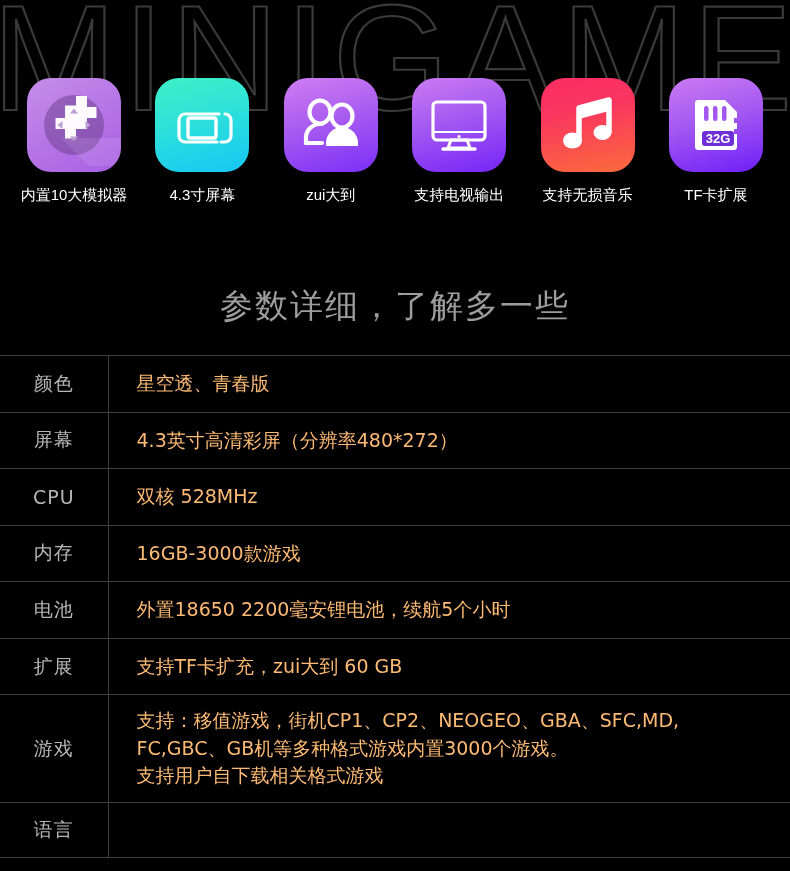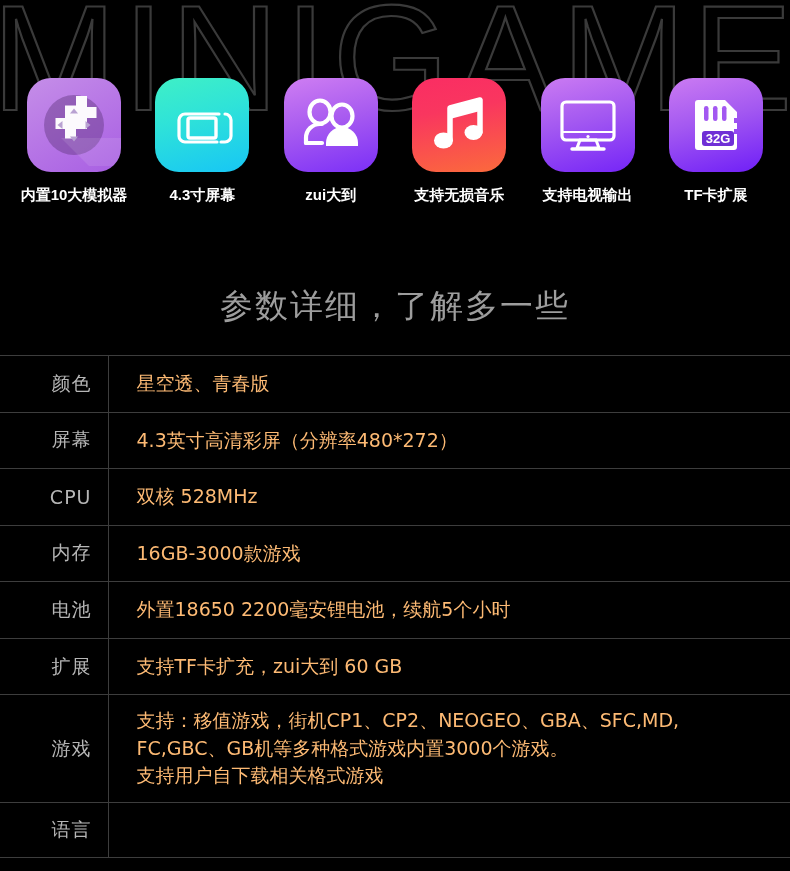--- a/index.html
+++ b/index.html
@@ -55,21 +55,21 @@
     border-radius: 24px;
     overflow: hidden;
     display: flex;
     align-items: center;
     justify-content: center;
   }
   .tile svg { display: block; }
   .feature-label {
     margin-top: 14px;
     font-size: 15px;
-    font-weight: bold;
+    font-weight: normal;
     color: #ffffff;
     white-space: nowrap;
     letter-spacing: 0px;
   }
 
   
   .tile-dpad   { background: linear-gradient(150deg, #c58ee8 0%, #b878e6 45%, #a85fe3 100%); }
   .tile-screen { background: linear-gradient(165deg, #3ff0c6 0%, #2fe3d8 40%, #17c6f5 100%); }
   .tile-users  { background: linear-gradient(165deg, #cf7ef2 0%, #a95cf0 45%, #7b2ff7 100%); }
   .tile-tv     { background: linear-gradient(165deg, #cb7bf2 0%, #a358f1 45%, #7525f7 100%); }
@@ -95,21 +95,21 @@
     top: 355px;
     left: 0;
     width: 790px;
     border-collapse: collapse;
     table-layout: fixed;
   }
   .spec-table tr { border-top: 1px solid #3d3d3d; }
   .spec-table tr:last-child { border-bottom: 1px solid #3d3d3d; }
   .spec-key {
     width: 108px;
-    text-align: right;
+    text-align: center;
     vertical-align: middle;
     color: #b6b6b6;
     font-size: 19px;
     padding: 14px 16px;
     border-right: 1px solid #3d3d3d;
     font-family: "DejaVu Sans", "Liberation Sans", sans-serif;
     letter-spacing: 1px;
   }
   .spec-val {
     vertical-align: middle;
@@ -173,42 +173,42 @@
             <path d="M22 65 v-5 a14 14 0 0 1 14 -14 h2" fill="none" stroke="#ffffff" stroke-width="4.2" stroke-linecap="round"></path>
             <path d="M22 65 h16" fill="none" stroke="#ffffff" stroke-width="4.2" stroke-linecap="round"></path>
             <ellipse cx="58" cy="38" rx="10.5" ry="11.5" fill="none" stroke="#ffffff" stroke-width="4.2"></ellipse>
             <path d="M42 68 v-3 a16 16 0 0 1 32 0 v3 z" fill="#ffffff"></path>
           </svg>
         </div>
         <div class="feature-label">zui大到</div>
       </div>
 
       <div class="feature">
-        <div class="tile tile-music">
-          <svg width="94" height="94" viewBox="0 0 94 94">
-            <path d="M38 62 V30 L68 22 V54" fill="none" stroke="#ffffff" stroke-width="5.5" stroke-linejoin="round" stroke-linecap="round"></path>
-            <path d="M38 30 L68 22 L68 33 L38 41 Z" fill="#ffffff"></path>
-            <ellipse cx="31.5" cy="62.5" rx="9.5" ry="8" fill="#ffffff"></ellipse>
-            <ellipse cx="61.5" cy="54.5" rx="9" ry="7.5" fill="#ffffff"></ellipse>
-          </svg>
-        </div>
-        <div class="feature-label">支持无损音乐</div>
-      </div>
-
-      <div class="feature">
         <div class="tile tile-tv">
           <svg width="94" height="94" viewBox="0 0 94 94">
             <rect x="21" y="24" width="52" height="38" rx="4" fill="none" stroke="#ffffff" stroke-width="3.2"></rect>
             <line x1="21" y1="54" x2="73" y2="54" stroke="#ffffff" stroke-width="2.2"></line>
             <circle cx="47" cy="58.5" r="1.6" fill="#ffffff"></circle>
             <path d="M39 62 l-3 8 h22 l-3 -8 z" fill="none" stroke="#ffffff" stroke-width="3"></path>
             <line x1="31" y1="71" x2="63" y2="71" stroke="#ffffff" stroke-width="3.4" stroke-linecap="round"></line>
           </svg>
         </div>
         <div class="feature-label">支持电视输出</div>
+      </div>
+
+      <div class="feature">
+        <div class="tile tile-music">
+          <svg width="94" height="94" viewBox="0 0 94 94">
+            <path d="M38 62 V30 L68 22 V54" fill="none" stroke="#ffffff" stroke-width="5.5" stroke-linejoin="round" stroke-linecap="round"></path>
+            <path d="M38 30 L68 22 L68 33 L38 41 Z" fill="#ffffff"></path>
+            <ellipse cx="31.5" cy="62.5" rx="9.5" ry="8" fill="#ffffff"></ellipse>
+            <ellipse cx="61.5" cy="54.5" rx="9" ry="7.5" fill="#ffffff"></ellipse>
+          </svg>
+        </div>
+        <div class="feature-label">支持无损音乐</div>
       </div>
 
       <div class="feature">
         <div class="tile tile-sd">
           <svg width="94" height="94" viewBox="0 0 94 94">
             <path d="M29 22 h27 l12 12 v6 h-3 v5 h3 v6 h-3 v5 h3 v13 a3 3 0 0 1 -3 3 h-36
                      a3 3 0 0 1 -3 -3 v-44 a3 3 0 0 1 3 -3 z" fill="#ffffff"></path>
             <rect x="35" y="28" width="4.5" height="15" rx="2.2" fill="#a358f1"></rect>
             <rect x="44" y="28" width="4.5" height="15" rx="2.2" fill="#a358f1"></rect>
             <rect x="53" y="28" width="4.5" height="15" rx="2.2" fill="#a358f1"></rect>

